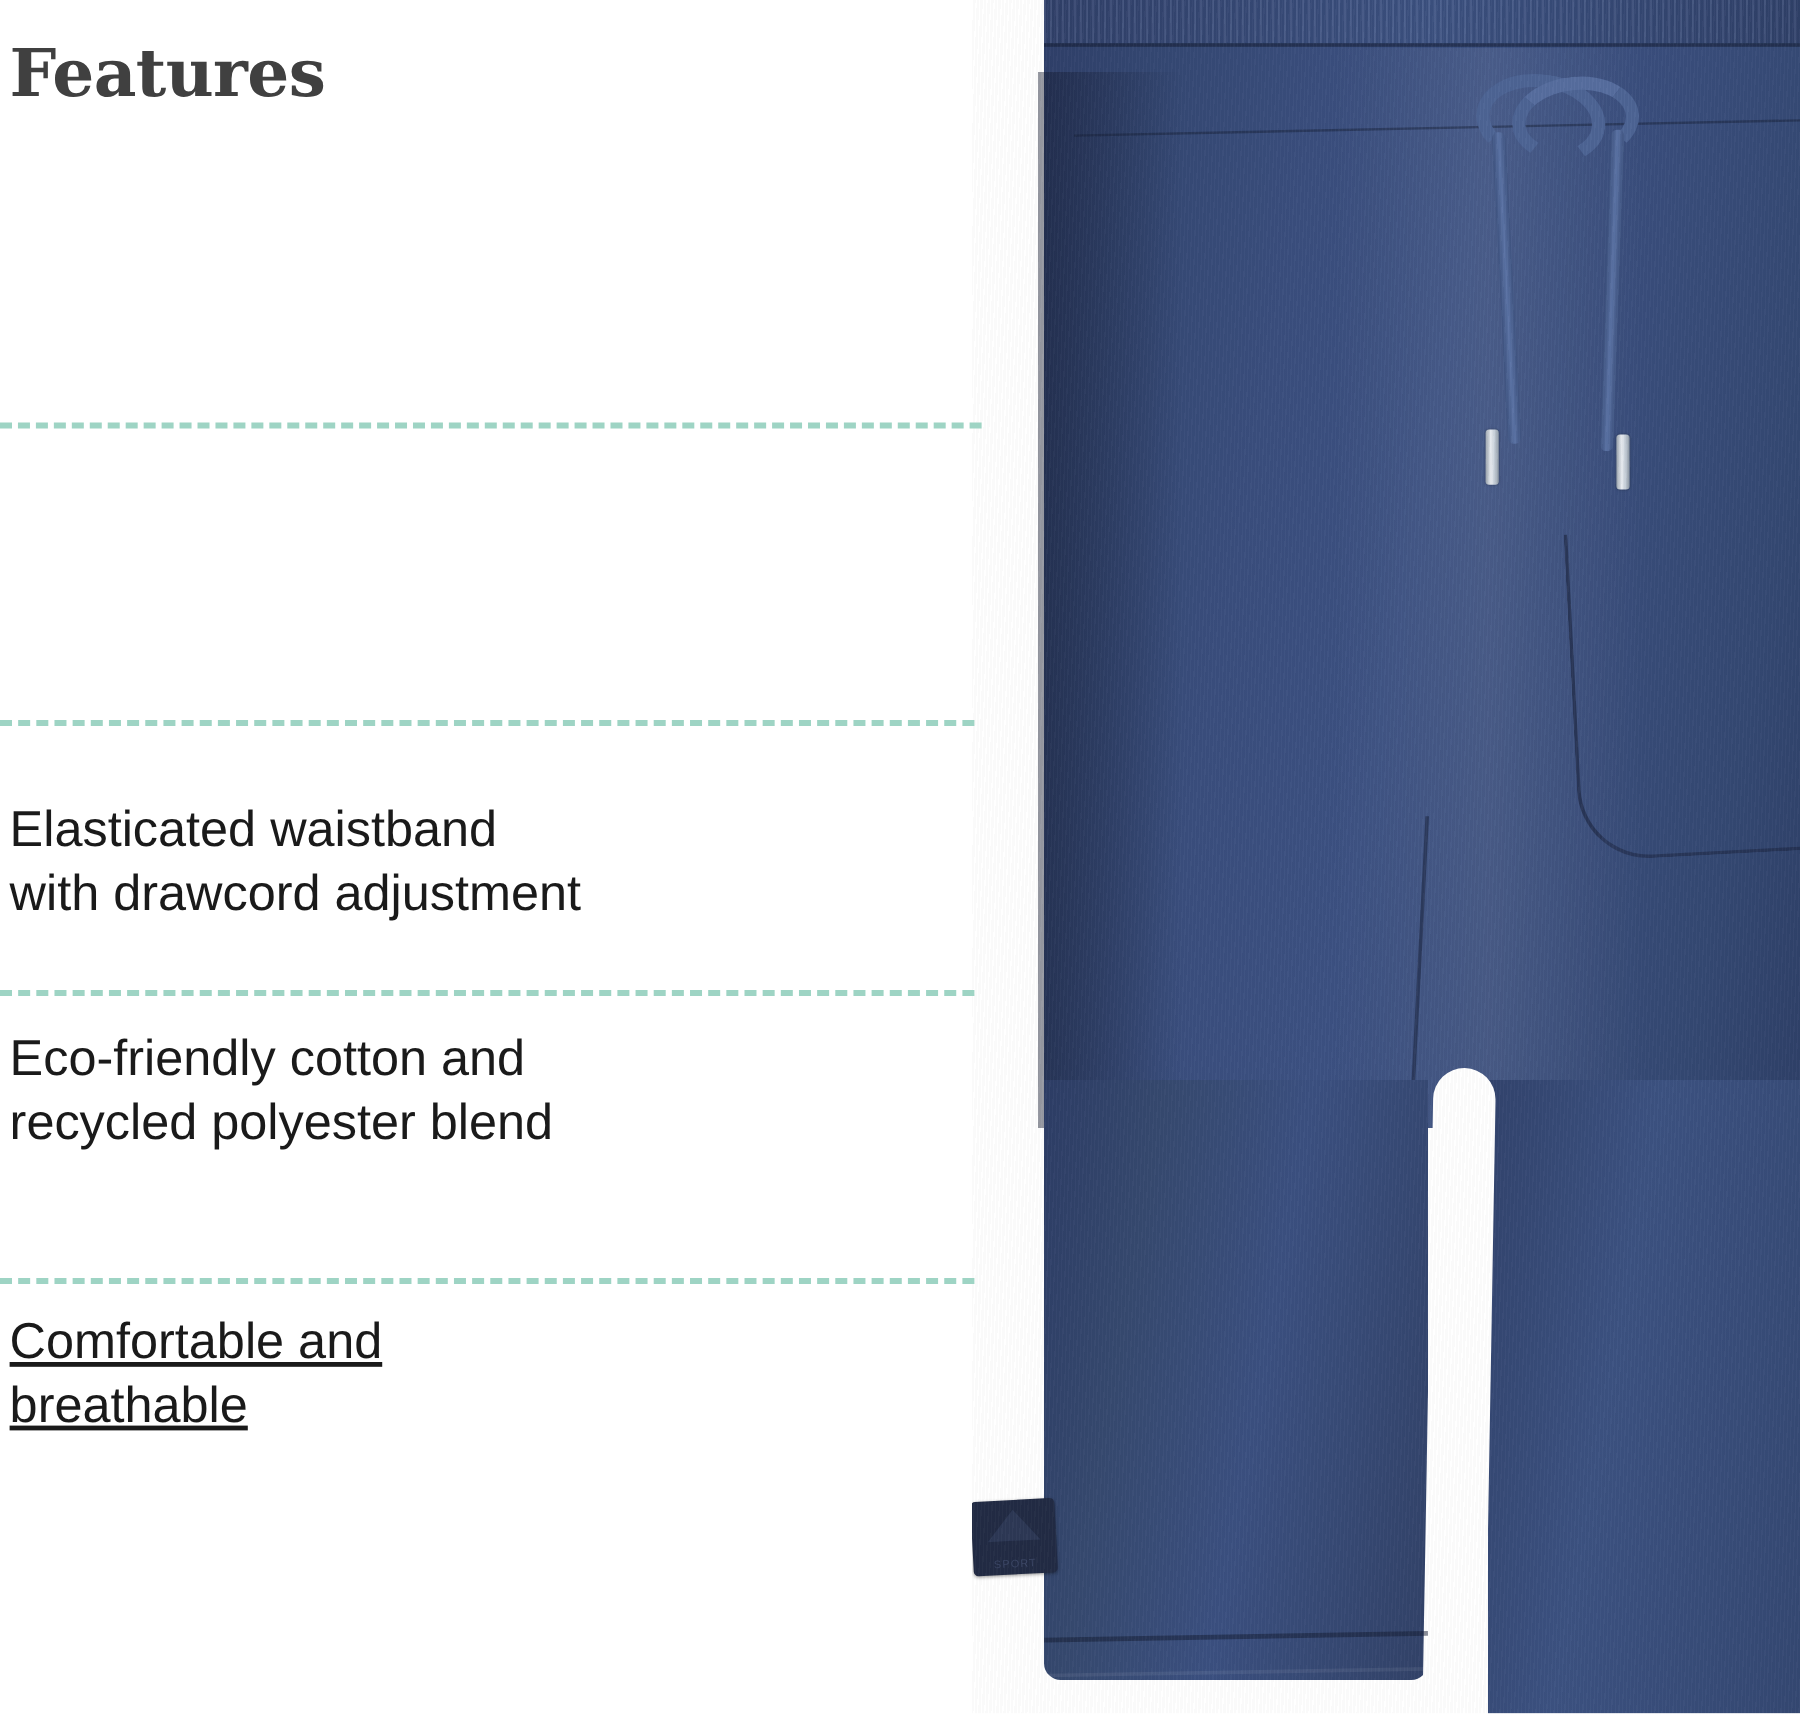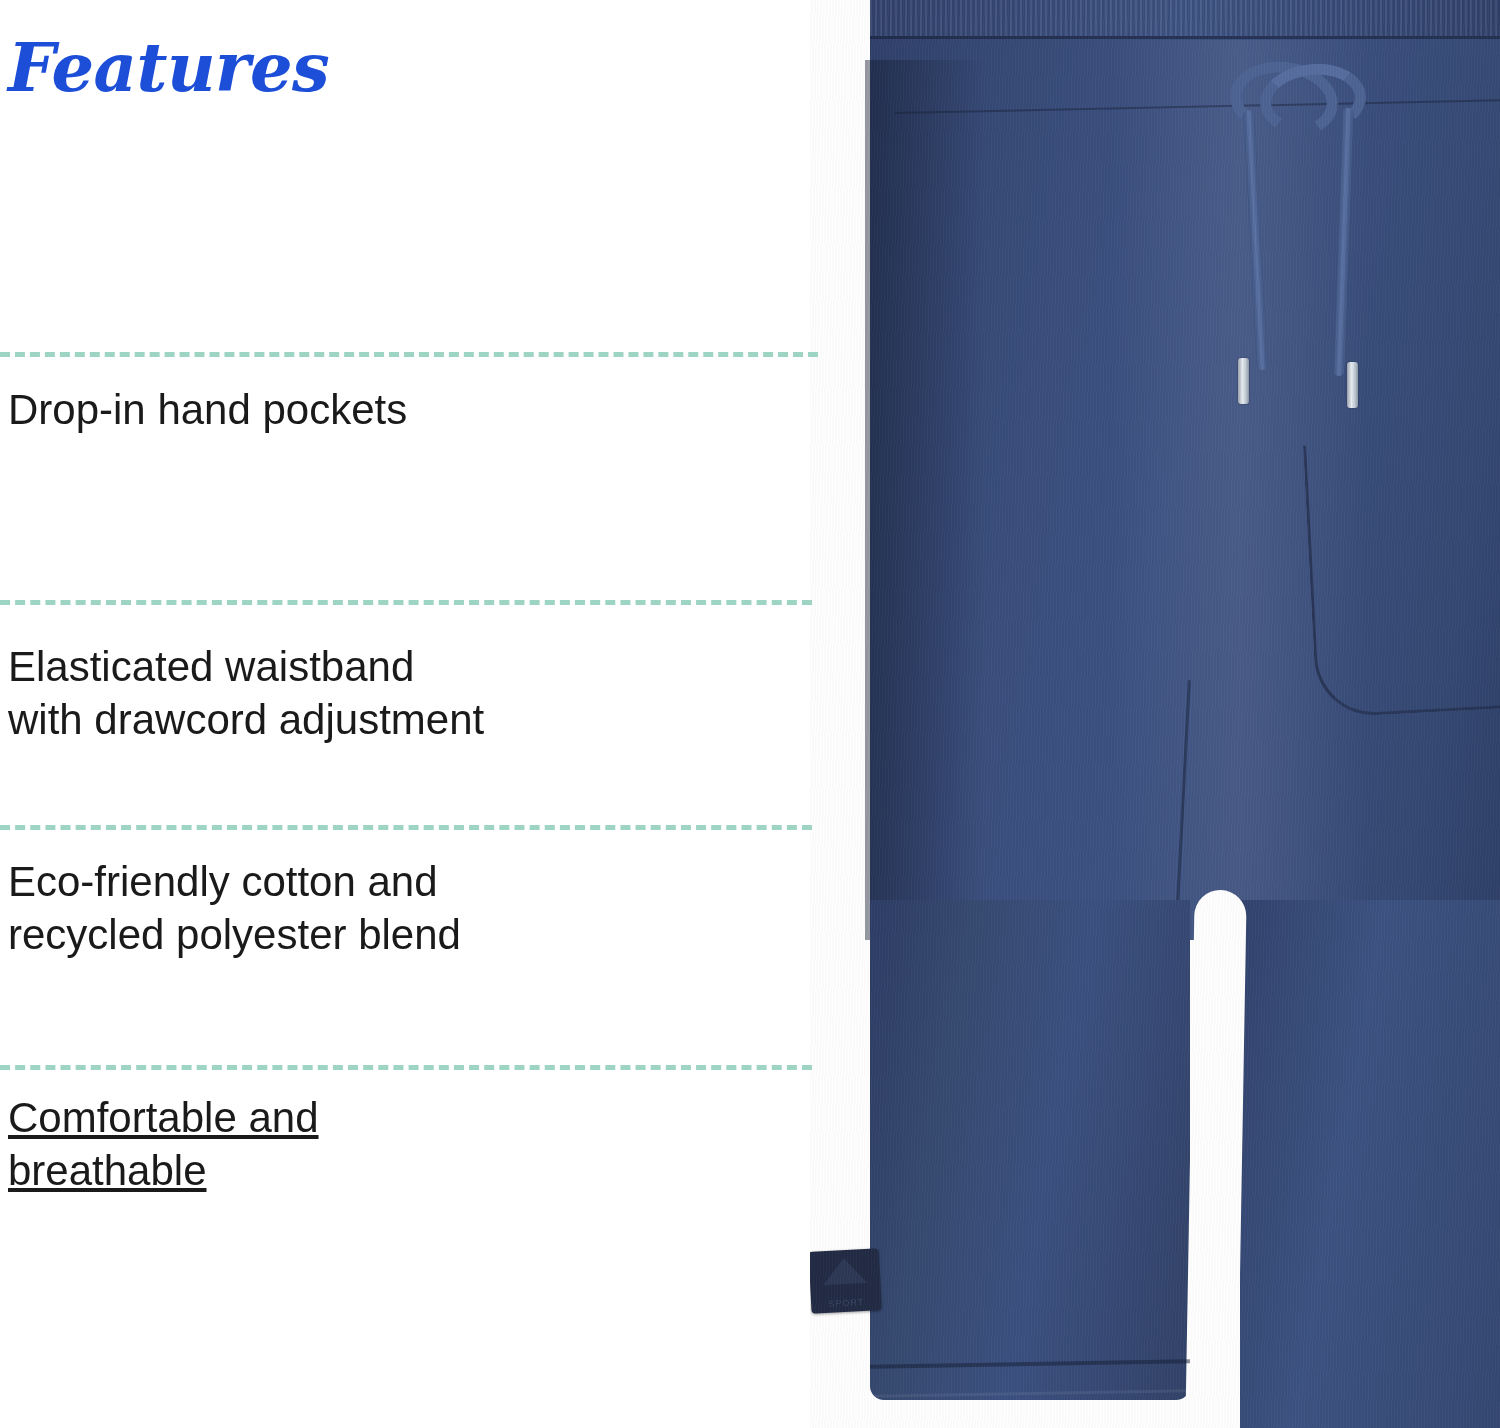--- a/index.html
+++ b/index.html
@@ -262,24 +262,23 @@
     top: 0;
     width: 820px;
     height: 1428px;
   }
   .heading {
     position: absolute;
     left: 8px;
     top: 28px;
     font-family: "DejaVu Serif", serif;
     font-weight: bold;
-    font-size: 67px;
-    color: #1d4ed8;
+    font-size: 55px;
+    color: #404040;
     letter-spacing: -0.5px;
-    font-style: italic;
   }
   .divider {
     position: absolute;
     left: 0;
     width: 818px;
     height: 0;
     border-top: 5px dashed #9ed4c4;
   }
   .feature-text {
     position: absolute;
@@ -330,24 +329,23 @@
 
     <div class="fabric-texture"></div>
   </div>
 </div>
 
 <div class="panel">
 
   <div class="heading">Features</div>
 
   <div class="divider" style="top:352px;"></div>
-  <div class="feature-text" style="top:384px;">Drop-in hand pockets</div>
 
   <div class="divider" style="top:600px; width:812px;"></div>
-  <div class="feature-text" style="top:641px;">Elasticated waistband
+  <div class="feature-text" style="top:665px;">Elasticated waistband
 with drawcord adjustment</div>
 
   <div class="divider" style="top:825px; width:812px;"></div>
   <div class="feature-text" style="top:856px;">Eco-friendly cotton and
 recycled polyester blend</div>
 
   <div class="divider" style="top:1065px; width:812px;"></div>
   <div class="feature-text" style="top:1092px;text-decoration:underline;">Comfortable and
 breathable</div>
 

